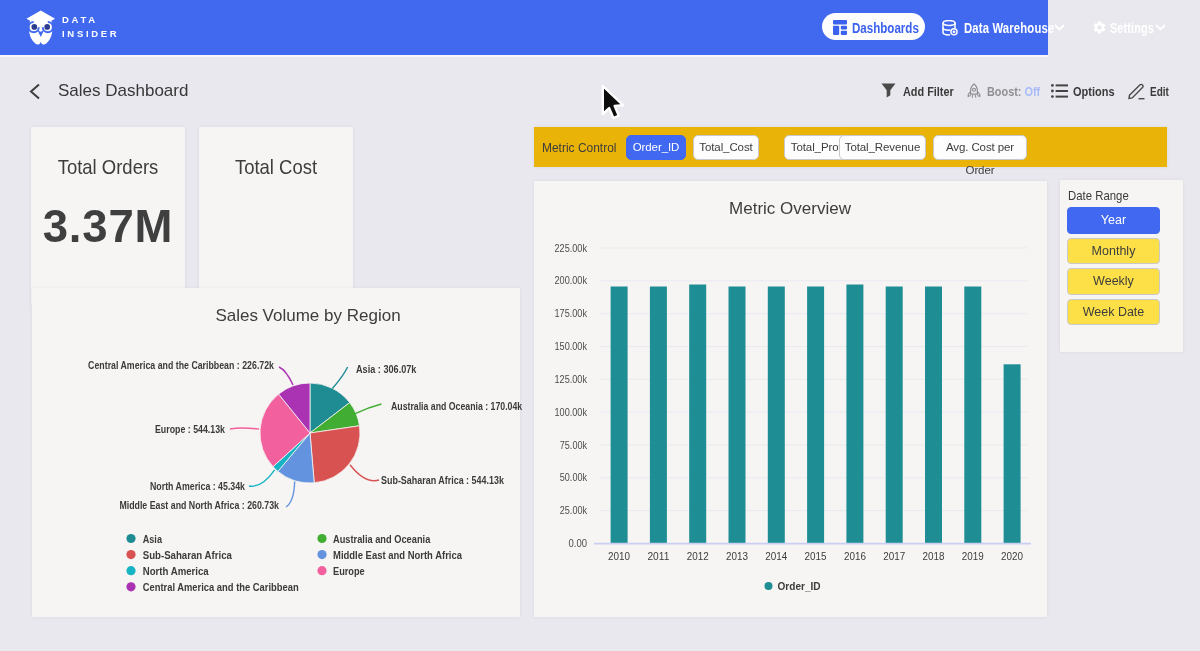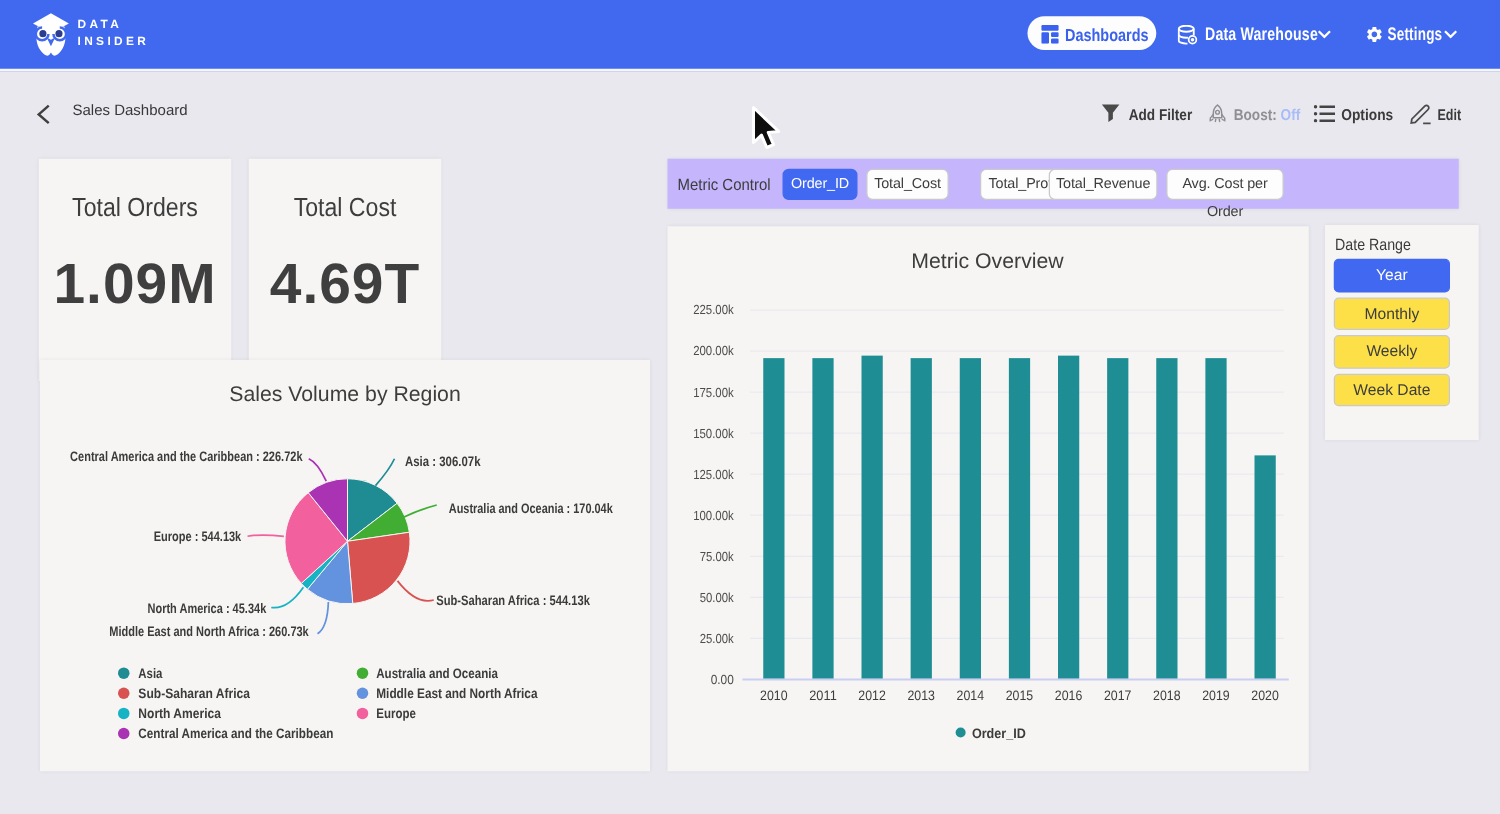--- a/index.html
+++ b/index.html
@@ -2,21 +2,21 @@
 <html><head>
 <meta charset="utf-8">
 <style>
   * { margin:0; padding:0; box-sizing:border-box; }
   html,body { width:1200px; height:651px; overflow:hidden; }
   body { font-family:"Liberation Sans", sans-serif; background:#e9e8ee; }
   #page { position:relative; width:1200px; height:651px; }
   .abs { position:absolute; }
   .card { position:absolute; background:#f6f5f3; box-shadow:0 0 3px rgba(40,40,60,0.08); }
   
-  #hdr { position:absolute; left:0; top:0; width:1200px; height:57px; background:#4169f0; border-bottom:2px solid #f7f7fb; }
+  #hdr { position:absolute; left:0; top:0; width:1048px; height:57px; background:#4169f0; border-bottom:2px solid #f7f7fb; }
   .hbtn { position:absolute; color:#fff; font-size:14.5px; font-weight:700; letter-spacing:0.2px; }
   
   .tool { position:absolute; font-size:12.5px; font-weight:700; color:#3a3a3a; }
   .kpi-card { position:absolute; top:127px; width:154px; height:178px; background:#f6f5f3; box-shadow:0 0 3px rgba(40,40,60,0.08); text-align:center; }
   .kpi-label { margin-top:28px; font-size:21px; color:#3d3d3d; transform:scaleX(0.88); }
   .kpi-value { margin-top:22px; font-size:45.5px; font-weight:700; color:#3f3f3f; letter-spacing:0.8px; }
   .mbtn { position:absolute; top:8px; height:25px; line-height:23px; background:#fdfdfd; border:1px solid #c9c9cd; border-radius:5px; font-size:11.5px; letter-spacing:-0.1px; color:#3d3d3d; text-align:center; }
   .dbtn { position:absolute; left:7px; width:93px; height:26.5px; line-height:24.5px; background:#fde047; border:1px solid #c9c9cd; border-radius:4px; font-size:12.5px; color:#3d3d3d; text-align:center; }
 </style>
 </head>
@@ -64,21 +64,21 @@
     </svg>
     <div class="hbtn" style="left:1110px;top:19.5px;transform:scaleX(0.745);transform-origin:0 0;white-space:nowrap;">Settings</div>
     <svg class="abs" style="left:1155px;top:24px" width="11" height="7" viewBox="0 0 11 7">
         <path d="M1 1 L5.5 5.5 L10 1" fill="none" stroke="#fff" stroke-width="1.8"></path>
       </svg>
   </div>
 
   <svg class="abs" style="left:29px;top:83px" width="12" height="17" viewBox="0 0 12 17">
       <path d="M10 1.5 L2 8.5 L10 15.5" fill="none" stroke="#3f3f3f" stroke-width="2"></path>
     </svg>
-  <div class="abs" style="left:58px;top:81px;font-size:12px;color:#383838;">Sales Dashboard</div>
+  <div class="abs" style="left:58px;top:81px;font-size:17px;color:#383838;">Sales Dashboard</div>
 
   <svg class="abs" style="left:881px;top:83px" width="15" height="15" viewBox="0 0 15 15">
     <path d="M0.5 0.5 L14.5 0.5 L9.3 7.2 L9.3 12.2 L5.7 14.5 L5.7 7.2 Z" fill="#4a4a4a"></path>
   </svg>
   <div class="tool" style="left:903px;top:84.5px;transform:scaleX(0.87);transform-origin:0 0;white-space:nowrap;">Add Filter</div>
 
   <svg class="abs" style="left:967px;top:83px" width="14" height="16" viewBox="0 0 14 16">
     <path d="M7 1 C9.4 2.8 10.4 5.4 10.4 8.1 L10.4 11.2 L3.6 11.2 L3.6 8.1 C3.6 5.4 4.6 2.8 7 1 Z" fill="none" stroke="#8e8e92" stroke-width="1.2"></path>
     <circle cx="7" cy="6.8" r="1.5" fill="none" stroke="#8e8e92" stroke-width="1.1"></circle>
     <path d="M3.6 8.6 L1.2 11.5 L1.2 13.5 L3.6 12.4 M10.4 8.6 L12.8 11.5 L12.8 13.5 L10.4 12.4" fill="none" stroke="#8e8e92" stroke-width="1.1"></path>
@@ -97,28 +97,27 @@
   <div class="tool" style="left:1073px;top:84.5px;transform:scaleX(0.88);transform-origin:0 0;white-space:nowrap;">Options</div>
 
   <svg class="abs" style="left:1128px;top:82px" width="18" height="18" viewBox="0 0 18 18">
     <path d="M1.5 13.2 L11.8 2.9 a1.9 1.9 0 0 1 2.7 0 l0 0 a1.9 1.9 0 0 1 0 2.7 L4.2 15.9 L1 16.4 Z" fill="none" stroke="#4a4a4a" stroke-width="1.4"></path>
     <path d="M10.5 16.7 L16.5 16.7" stroke="#4a4a4a" stroke-width="1.4"></path>
   </svg>
   <div class="tool" style="left:1150px;top:84.5px;transform:scaleX(0.8);transform-origin:0 0;white-space:nowrap;">Edit</div>
 
   <div class="kpi-card" style="left:31px;">
     <div class="kpi-label">Total Orders</div>
-    <div class="kpi-value">1.09M</div>
+    <div class="kpi-value">3.37M</div>
   </div>
   <div class="kpi-card" style="left:199px;">
     <div class="kpi-label">Total Cost</div>
-    <div class="kpi-value">4.69T</div>
-  </div>
-
-  <div class="card" style="left:534px;top:127px;width:633px;height:40px;background:#c4b5fd;">
+  </div>
+
+  <div class="card" style="left:534px;top:127px;width:633px;height:40px;background:#eab308;">
     <div class="abs" style="left:8px;top:12.5px;font-size:13px;color:#3d3d3d;transform:scaleX(0.92);transform-origin:0 0;white-space:nowrap;">Metric Control</div>
     <div class="mbtn" style="left:92px;width:60px;background:#4168f0;border-color:#4168f0;color:#fff;">Order_ID</div>
     <div class="mbtn" style="left:159px;width:66px;">Total_Cost</div>
     <div class="mbtn" style="left:230px;width:70px;margin-left:20px;">Total_Profit</div>
     <div class="mbtn" style="left:305px;width:87px;">Total_Revenue</div>
     <div class="mbtn" style="left:399px;width:94px;">Avg. Cost per Order</div>
   </div>
 
   <div class="card" style="left:534px;top:181px;width:513px;height:436px;">
     <svg width="513" height="436" viewBox="0 0 513 436">
@@ -171,21 +170,21 @@
   </div>
 
   <div class="card" style="left:1060px;top:180px;width:123px;height:172px;">
     <div class="abs" style="left:8px;top:8px;font-size:13px;color:#3a3a3a;transform:scaleX(0.875);transform-origin:0 0;white-space:nowrap;">Date Range</div>
     <div class="dbtn" style="top:27px;background:#4168f0;border-color:#4168f0;color:#fff;">Year</div>
     <div class="dbtn" style="top:57.5px;">Monthly</div>
     <div class="dbtn" style="top:88px;">Weekly</div>
     <div class="dbtn" style="top:118.5px;">Week Date</div>
   </div>
 
-  <div class="card" style="left:32px;top:288px;width:488px;height:329px;">
+  <div class="card" style="left:32px;top:288px;width:488px;height:329px;padding-left:32px;">
     <svg width="488" height="329" viewBox="0 0 488 329">
       <text x="244" y="33" font-size="17" fill="#3d3d3d" text-anchor="middle" font-family="Liberation Sans">Sales Volume by Region</text>
       <path d="M246.0,145.0 L246.0,95.0 A50.0,50.0 0 0 1 285.7,114.6 Z" fill="#1f8c93" stroke="#f6f5f3" stroke-width="0.8"></path>
       <path d="M246.0,145.0 L285.7,114.6 A50.0,50.0 0 0 1 295.5,137.8 Z" fill="#41ae33" stroke="#f6f5f3" stroke-width="0.8"></path>
       <path d="M246.0,145.0 L295.5,137.8 A50.0,50.0 0 0 1 250.2,194.8 Z" fill="#d95252" stroke="#f6f5f3" stroke-width="0.8"></path>
       <path d="M246.0,145.0 L250.2,194.8 A50.0,50.0 0 0 1 213.9,183.4 Z" fill="#6392de" stroke="#f6f5f3" stroke-width="0.8"></path>
       <path d="M246.0,145.0 L213.9,183.4 A50.0,50.0 0 0 1 209.0,178.7 Z" fill="#16b3c4" stroke="#f6f5f3" stroke-width="0.8"></path>
       <path d="M246.0,145.0 L209.0,178.7 A50.0,50.0 0 0 1 214.6,106.1 Z" fill="#f2609e" stroke="#f6f5f3" stroke-width="0.8"></path>
       <path d="M246.0,145.0 L214.6,106.1 A50.0,50.0 0 0 1 246.0,95.0 Z" fill="#a933b3" stroke="#f6f5f3" stroke-width="0.8"></path>
       <path d="M268.4,100.5 Q279.4,87.9 283.6,79" fill="none" stroke="#1f8c93" stroke-width="1.4"></path>

